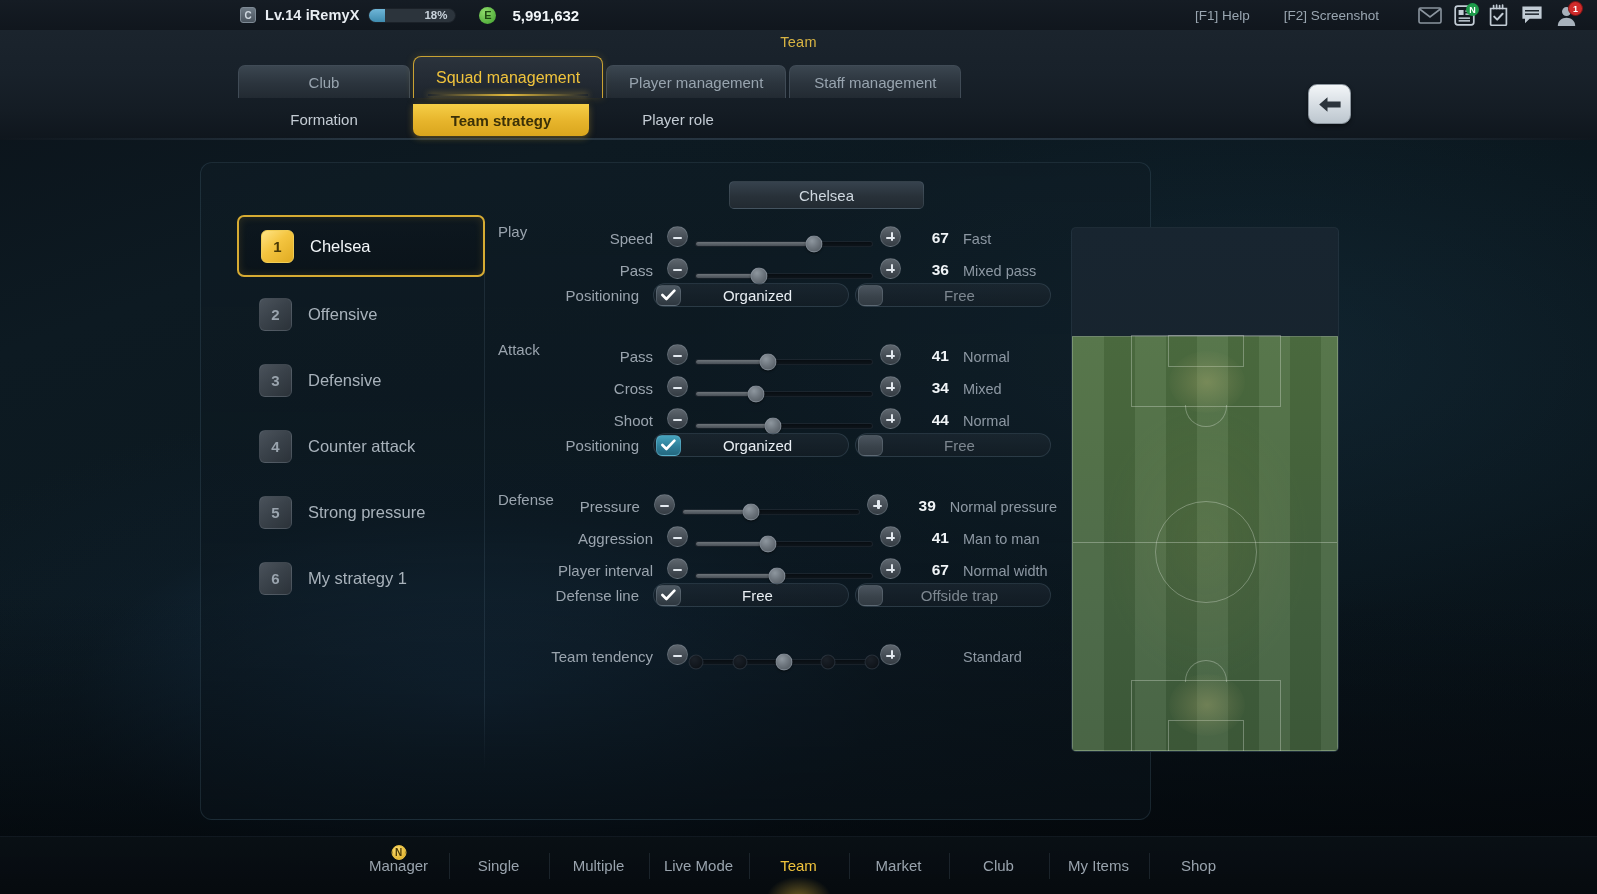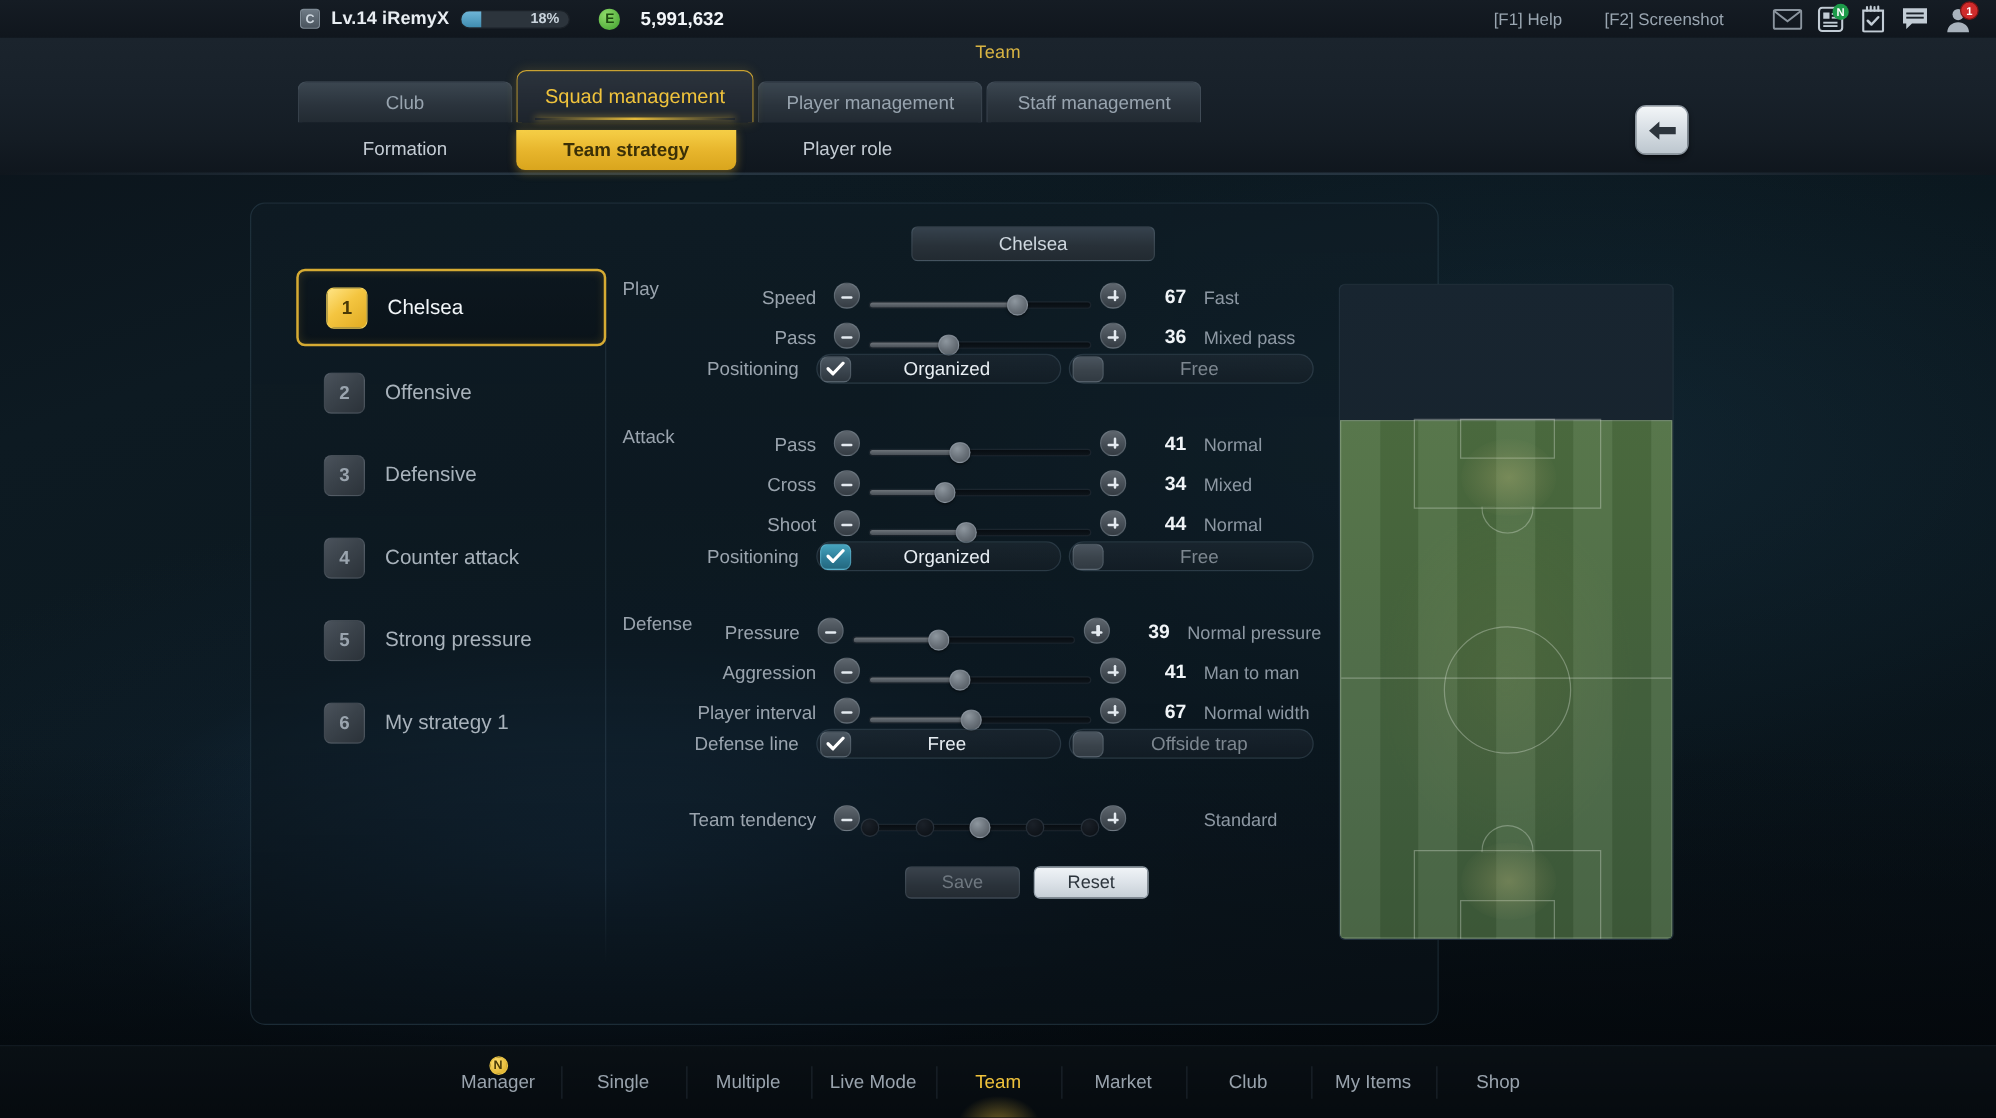--- a/index.html
+++ b/index.html
@@ -650,28 +650,20 @@
         <div class="dtrack">
           <div class="dot" style="left:0%"></div>
           <div class="dot" style="left:25%"></div>
           <div class="dot cur" style="left:50%"></div>
           <div class="dot" style="left:75%"></div>
           <div class="dot" style="left:100%"></div>
         </div>
         <div class="plus"></div>
         <div class="val"></div>
         <div class="desc">Standard</div>
-      </div>
-      <div class="btnrow">
-        <div class="btn disabled">
-          <span>Save</span>
-        </div>
-        <div class="btn primary">
-          <span>Reset</span>
-        </div>
       </div>
     </div>
 
   <div class="pitchpanel">
     <div class="pitch">
       <div class="pl" style="left:58px; top:-2px; width:150px; height:72px;"></div>
       <div class="pl" style="left:95px; top:-2px; width:76px; height:32px;"></div>
       <div class="pl" style="left:58px; bottom:-2px; width:150px; height:72px;"></div>
       <div class="pl" style="left:95px; bottom:-2px; width:76px; height:32px;"></div>
       <div class="pl" style="left:112px; top:68px; width:42px; height:22px; border-top:none; border-radius: 0 0 24px 24px;"></div>

